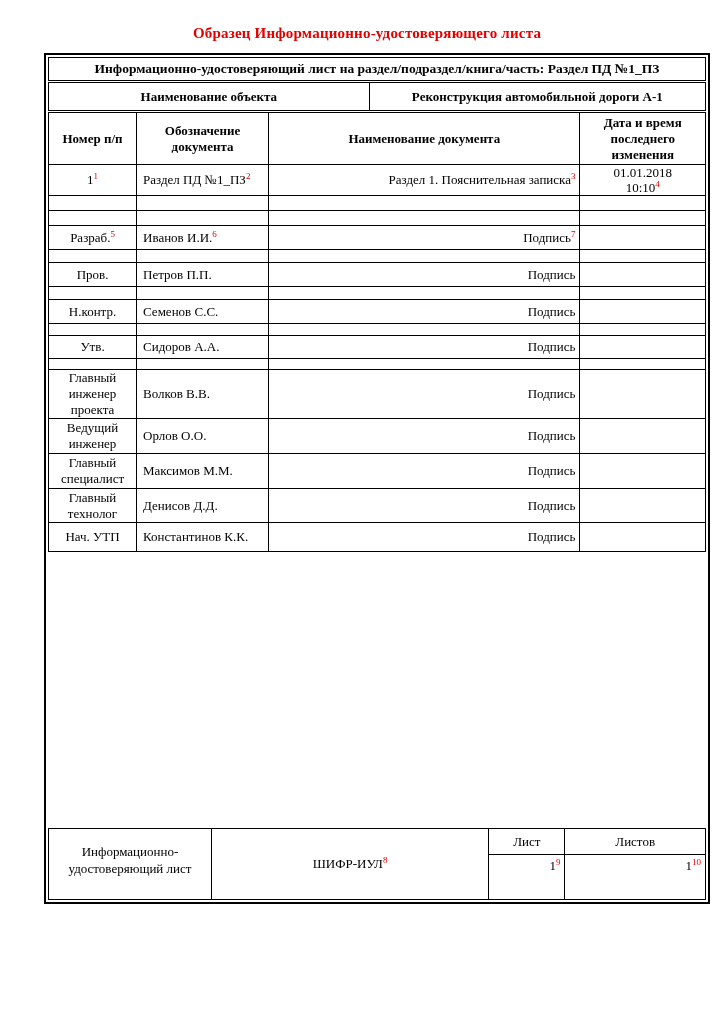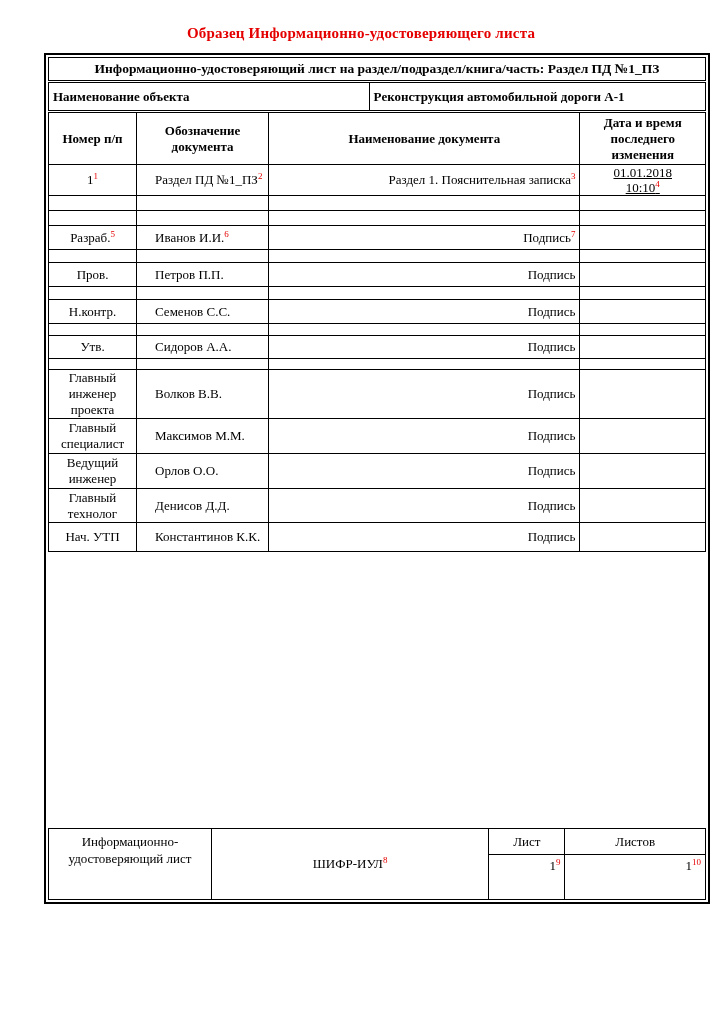--- a/index.html
+++ b/index.html
@@ -4,68 +4,68 @@
 <style>
   :root { --accent-red:#e50000; --ink:#000000; }
   * { box-sizing: border-box; }
   html,body { margin:0; padding:0; }
   body {
     width:724px; height:1024px; position:relative;
     background:#ffffff; color:var(--ink);
     font-family:"Liberation Serif", serif;
   }
   .page-title {
-    position:absolute; left:28px; top:25px; width:666px;
+    position:absolute; left:34px; top:25px; width:666px;
     text-align:center; font-weight:bold; font-size:15px;
     color:var(--accent-red); letter-spacing:0.2px;
   }
   .outer {
     position:absolute; left:44px; top:53px; width:666px; height:851px;
     border:2px solid var(--ink); padding:2px;
     display:flex; flex-direction:column;
   }
   table { border-collapse:collapse; width:100%; table-layout:fixed; }
   td {
     border:1px solid var(--ink);
     font-size:13px; line-height:16px; padding:0 4px;
     vertical-align:middle; overflow:hidden;
   }
   sup.fn { color:var(--accent-red); font-size:9px; line-height:0; font-weight:normal; }
 
   
   .tA td { font-weight:bold; text-align:center; height:23px; font-size:13.5px;font-family:Liberation Serif, serif; }
   
   .tB { margin-top:1px; }
-  .tB td { font-weight:bold; height:28px; }
+  .tB td { font-weight:bold; text-align:center; height:28px; }
   
   .tC { margin-top:1px; }
   .tC .hdr td { font-weight:bold; text-align:center; height:52px; }
   .tC td.c1 { text-align:center; }
-  .tC td.c2 { text-align:left; padding-left:18px; }
+  .tC td.c2 { text-align:left; padding-left:6px; }
   .tC td.c3 { text-align:right; padding-left:8px;font-family:Liberation Serif, serif; }
-  .tC td.c4 { text-align:center;text-decoration:underline; }
+  .tC td.c4 { text-align:center; }
   .r-doc  { height:31px; }
   .r-g15  { height:15px; }
   .r-g13  { height:13px; }
   .r-g12  { height:12px; }
   .r-g11  { height:11px; }
   .r-s24  { height:24px; }
   .r-s23  { height:23px; }
   .r-s18  { height:18px; }
   .r-s47  { height:47px; }
   .r-s35  { height:35px; }
   .r-s34  { height:34px; }
   .r-s19  { height:29px; }
   .date-line { display:block; line-height:15px; }
 
   .spacer { flex:1 1 auto; }
 
   
   .tD td { text-align:center; }
-  .tD .doc-type { vertical-align:top; padding-top:4px; line-height:17px; }
+  .tD .doc-type { vertical-align:top; padding-top:14px; line-height:17px; }
   .tD .cipher   { vertical-align:middle; }
   .tD .lab      { height:26px; }
   .tD .val      { height:45px; vertical-align:top; padding-top:3px;text-align:right; }
 </style>
 </head>
 <body>
 
 <div class="page-title">Образец Информационно-удостоверяющего листа</div>
 
 <div class="outer">
@@ -175,28 +175,28 @@
           <td class="c3"></td>
           <td class="c4"></td>
         </tr>
     <tr class="r-s47">
       <td class="c1"><span>Главный инженер проекта</span></td>
       <td class="c2"><span>Волков В.В.</span></td>
       <td class="c3"><span>Подпись</span></td>
       <td class="c4"></td>
     </tr>
     <tr class="r-s35">
+      <td class="c1"><span>Ведущий инженер</span></td>
+      <td class="c2"><span>Орлов О.О.</span></td>
+      <td class="c3"><span>Подпись</span></td>
+      <td class="c4"></td>
+    </tr>
+    <tr class="r-s35">
       <td class="c1"><span>Главный специалист</span></td>
       <td class="c2"><span>Максимов М.М.</span></td>
-      <td class="c3"><span>Подпись</span></td>
-      <td class="c4"></td>
-    </tr>
-    <tr class="r-s35">
-      <td class="c1"><span>Ведущий инженер</span></td>
-      <td class="c2"><span>Орлов О.О.</span></td>
       <td class="c3"><span>Подпись</span></td>
       <td class="c4"></td>
     </tr>
     <tr class="r-s34">
       <td class="c1"><span>Главный технолог</span></td>
       <td class="c2"><span>Денисов Д.Д.</span></td>
       <td class="c3"><span>Подпись</span></td>
       <td class="c4"></td>
     </tr>
     <tr class="r-s19">

